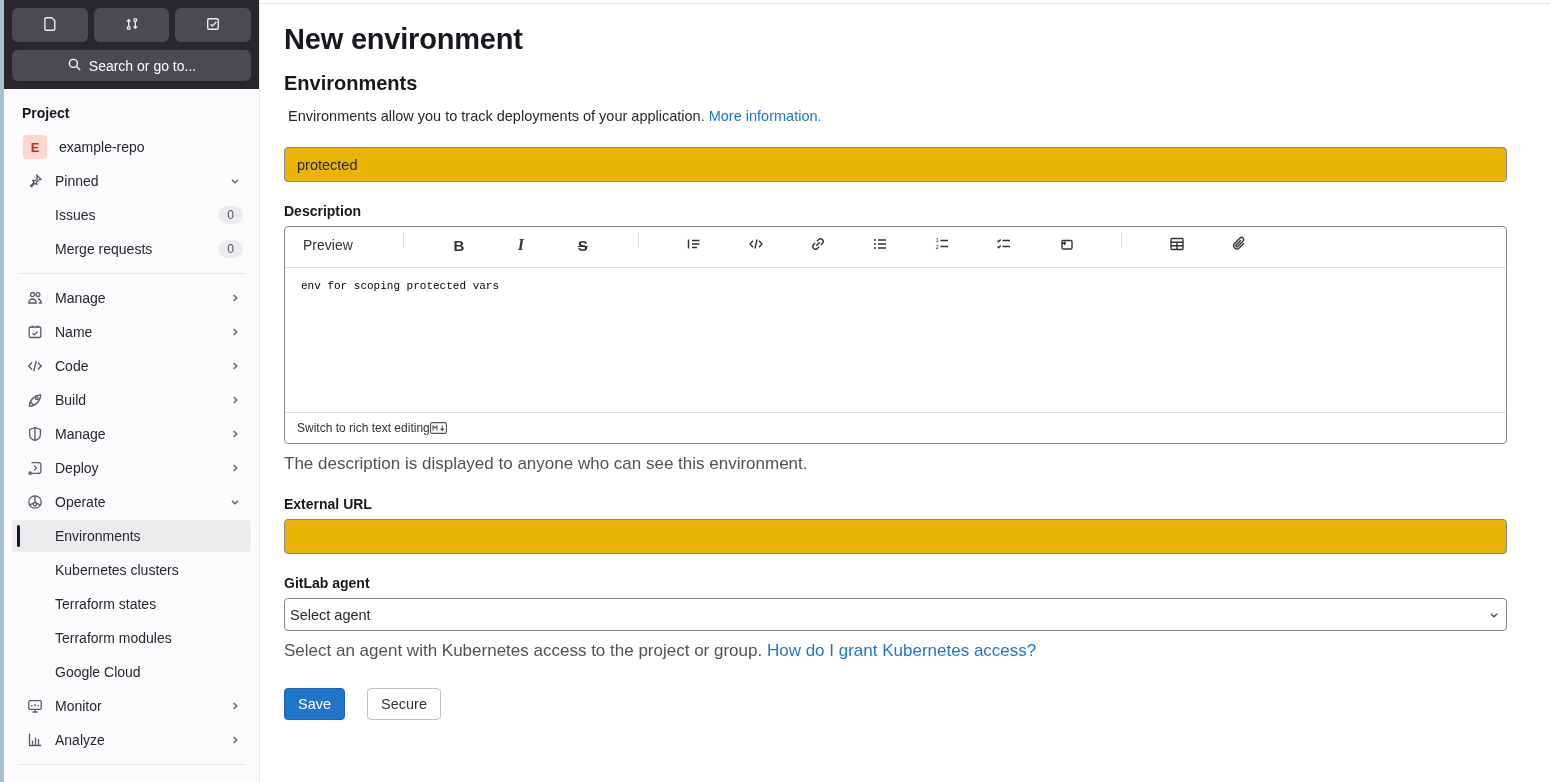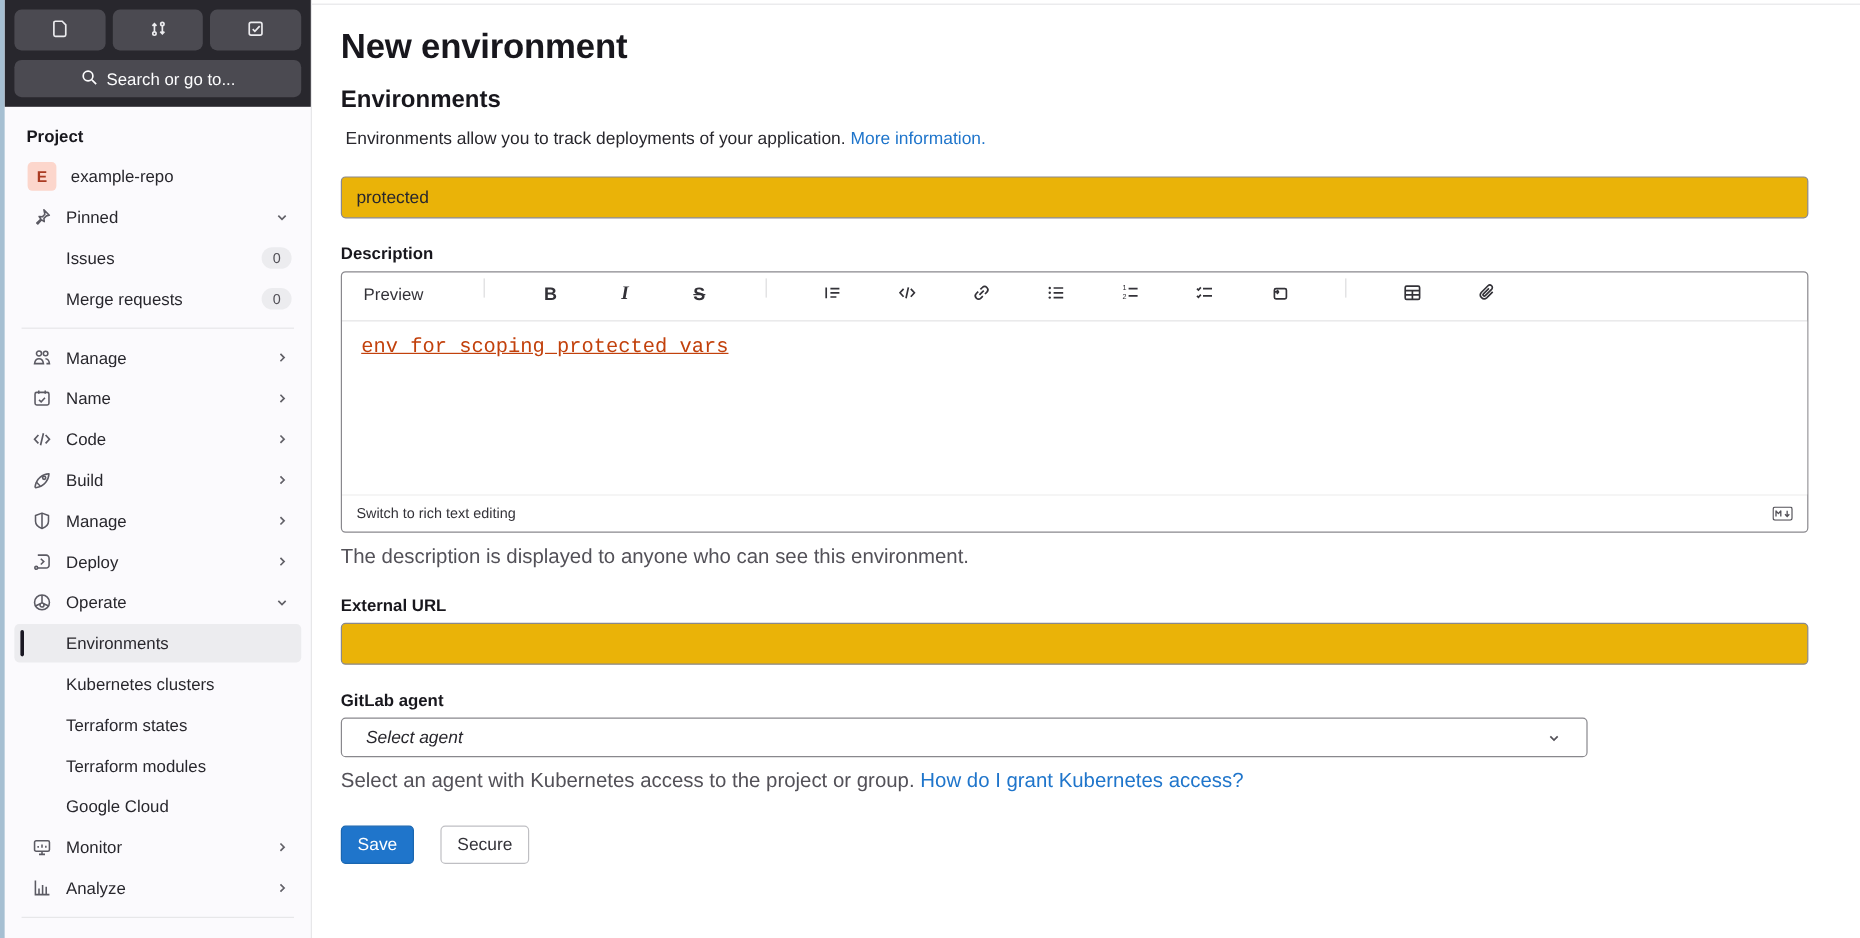--- a/index.html
+++ b/index.html
@@ -54,30 +54,30 @@
   .toolbar { display:flex; padding:5px 10px; border-bottom:1px solid #dcdcde; height:41px;gap:32px; }
   .tb-btn { min-width:30px; height:26px; display:flex; align-items:center; justify-content:center;
             background:none; border:none; border-radius:4px; color:#333238; cursor:pointer; padding:0 4px;
             font-family:inherit; }
   .preview-btn { font-size:14px; padding:0 10px 0 8px; }
   .glyph-b { font-weight:800; font-size:15px; }
   .glyph-i { font-style:italic; font-family:"Liberation Serif","DejaVu Serif",serif; font-size:16px; font-weight:600; }
   .glyph-s { text-decoration:line-through; font-size:15px; font-weight:600; }
   .tb-sep { width:1px; height:16px; background:#dcdcde; margin:0 8px; flex:none; }
   .editor-body { height:144px; width:100%; border:none; outline:none; resize:none; padding:12px 16px;
-                 font-family:"Liberation Mono","DejaVu Sans Mono",monospace; font-size:17px; color:#c2410c;
-                 background:#fff;text-decoration:underline; }
+                 font-family:"Liberation Mono","DejaVu Sans Mono",monospace; font-size:11px; color:#000000;
+                 background:#fff; }
   .editor-footer { border-top:1px solid #dcdcde; height:31px; display:flex; align-items:center;
-                   justify-content:space-between; padding:0 12px; border-radius:0 0 4px 4px; }
+                   padding:0 12px; border-radius:0 0 4px 4px; }
   .switch-link { font-size:12px; color:#333238; cursor:pointer; }
   .md-badge { color:#535158; display:flex; }
   .help { font-size:17px; color:#535158; margin:10px 0 22px; }
-  .select-box { width:1039px; height:33px; border:1px solid #89888d; border-radius:4px; background:#fff;
-                display:flex; align-items:center; justify-content:space-between; padding:0 20px;
-                font-size:14.5px; color:#28272d; cursor:pointer;font-style:italic; }
+  .select-box { width:1223px; height:33px; border:1px solid #89888d; border-radius:4px; background:#fff;
+                display:flex; align-items:center; justify-content:space-between; padding:0 5px;
+                font-size:14.5px; color:#28272d; cursor:pointer; }
   .select-box .chev { color:#535158; display:flex; }
   .actions { display:flex; gap:22px; margin-top:27px; }
   .btn { height:32px; border-radius:4px; font-size:14.5px; padding:0 13px; cursor:pointer; font-family:inherit; }
   .btn-primary { background:#1f75cb; border:1px solid #1a66b0; color:#fff; }
   .btn-default { background:#fff; border:1px solid #bfbfc3; color:#333238; }
 </style>
 </head>
 <body>
 
 <div class="app">

